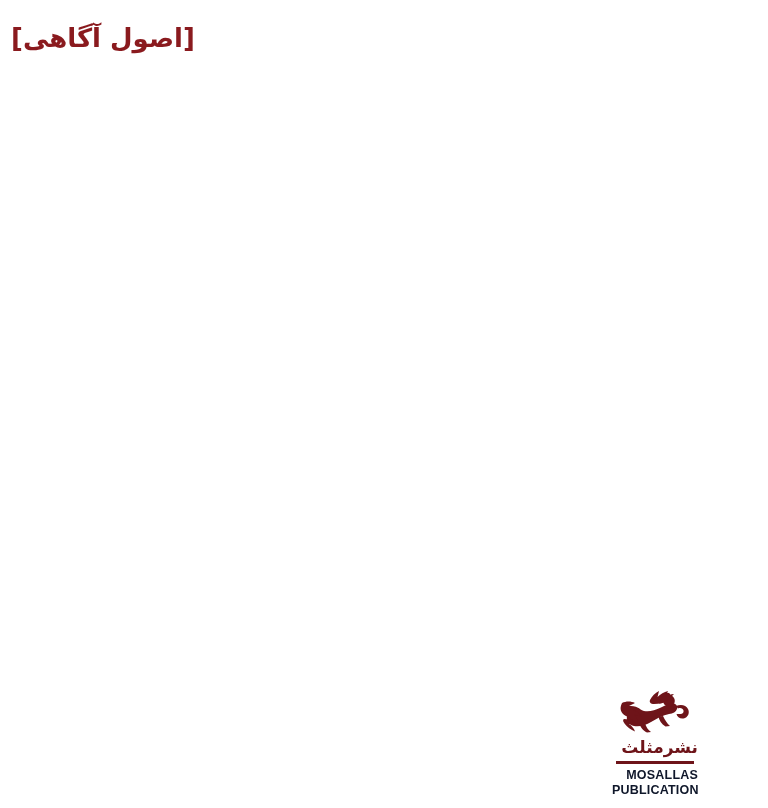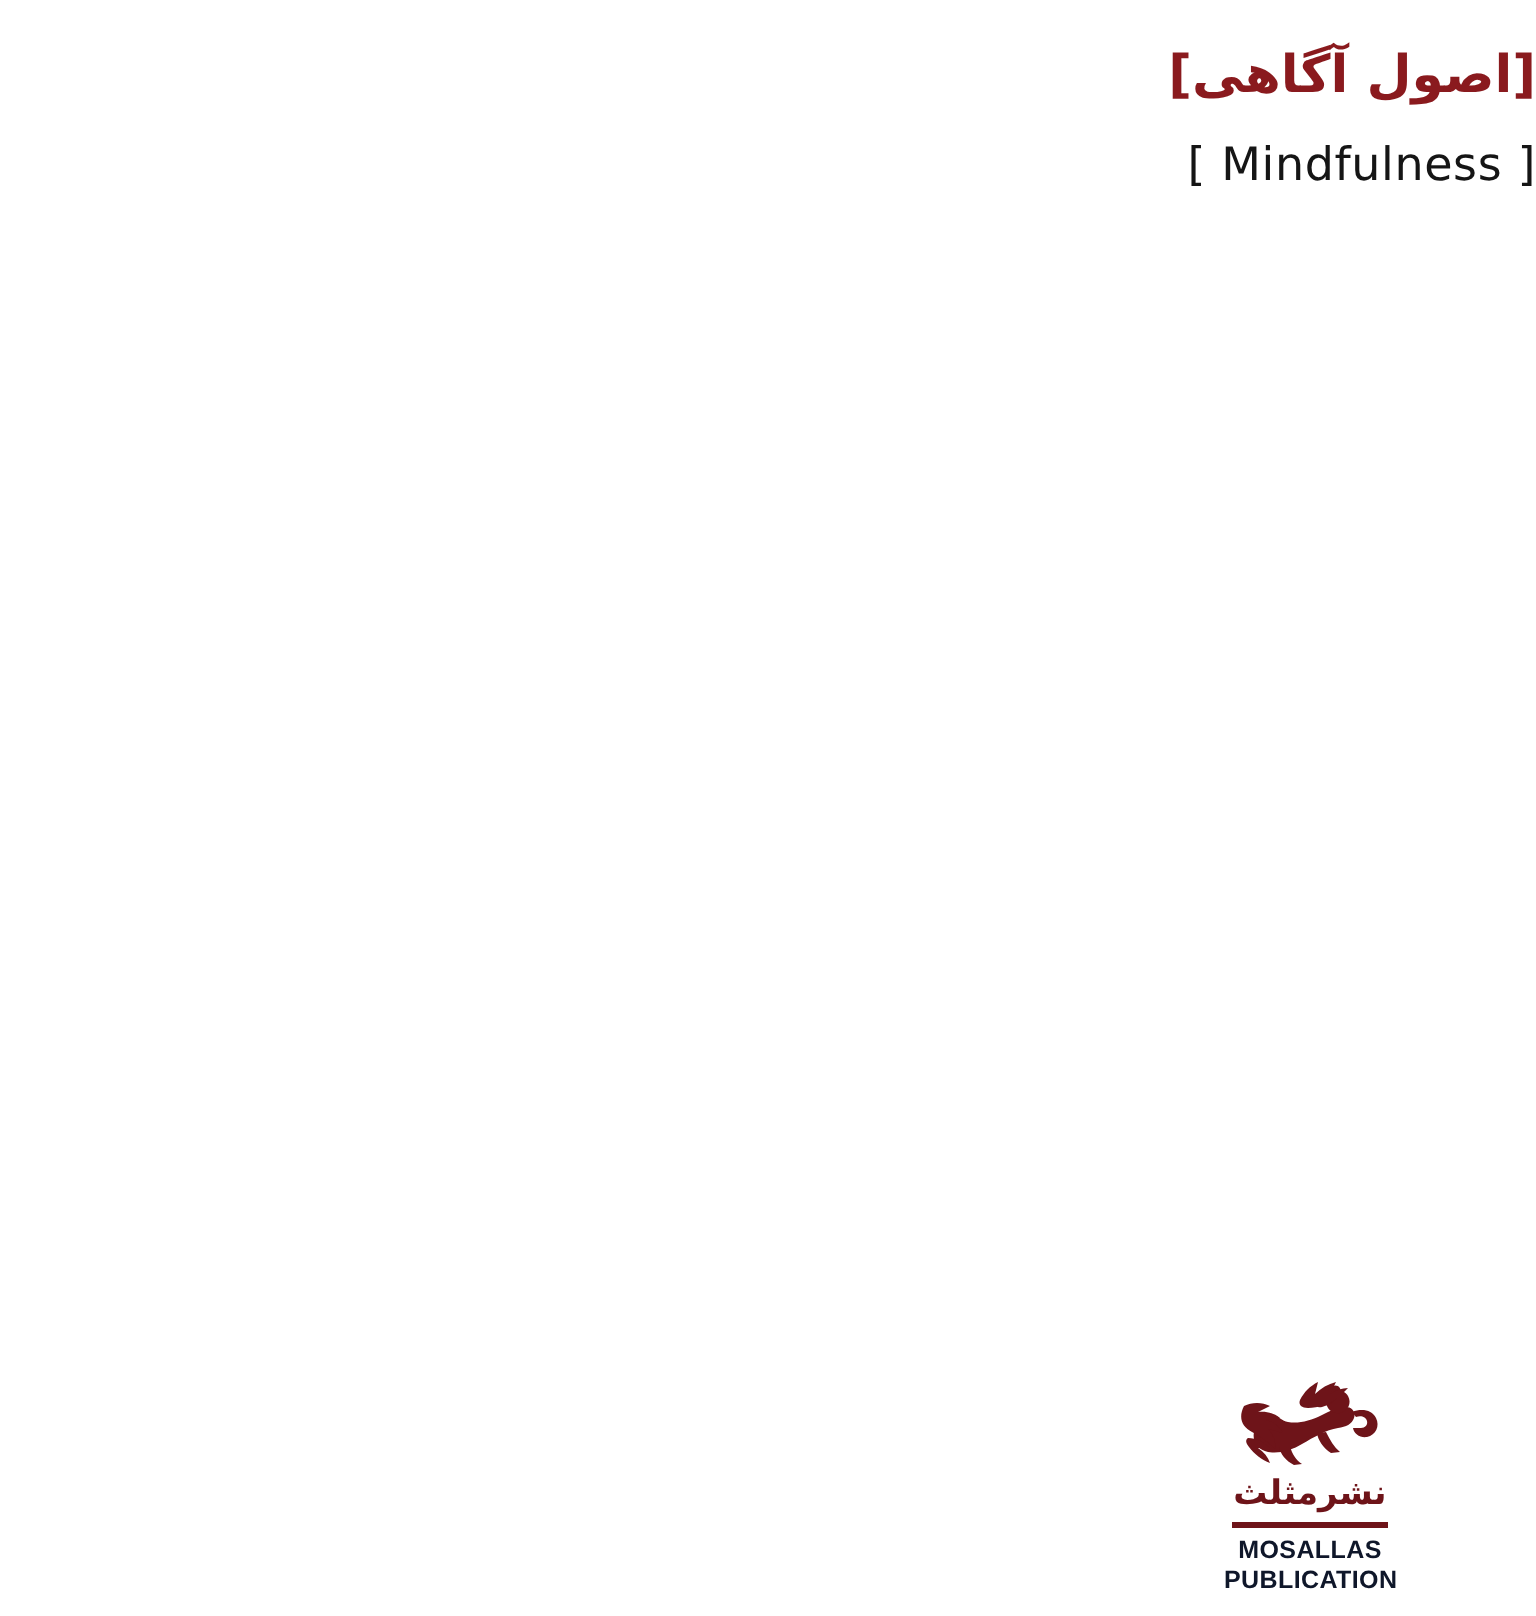--- a/index.html
+++ b/index.html
@@ -21,23 +21,23 @@
     position: absolute;
     inset: 0;
     width: 768px;
     height: 808px;
   }
 
   
   .header {
     position: absolute;
     top: 22px;
-    left: 0;
+    left: 11px;
     right: 0;
-    text-align: right;
+    text-align: left;
   }
 
   .title-fa {
     direction: rtl;
     font-family: "DejaVu Sans", "Liberation Sans", sans-serif;
     font-size: 26px;
     font-weight: 700;
     color: #8a1a1e;
     line-height: 1.25;
     letter-spacing: 0px;
@@ -85,21 +85,21 @@
   .para + .para {
     margin-top: 36px;
   }
 
   
   .logo {
     position: absolute;
     left: 612px;
     top: 686px;
     width: 86px;
-    text-align: center;
+    text-align: right;
   }
 
   .logo-mark {
     display: block;
     width: 80px;
     height: 50px;
     margin: 0 auto;
   }
 
   .logo-fa {
@@ -131,21 +131,20 @@
     margin: 0;
   }
 </style>
 </head>
 <body>
 
 <div class="page">
 
   <div class="header">
     <div class="title-fa">[اصول آگاهی]</div>
-    <div class="title-en">[ Mindfulness ]</div>
   </div>
 
   <div class="body-copy">
   </div>
 
   <div class="logo">
     <svg class="logo-mark" viewBox="0 0 160 100" aria-hidden="true">
       <g fill="#6e1419">
 
         <path d="M44 44 C34 44 26 50 24 60 C22 70 28 78 38 80 C50 82 62 78 72 72

